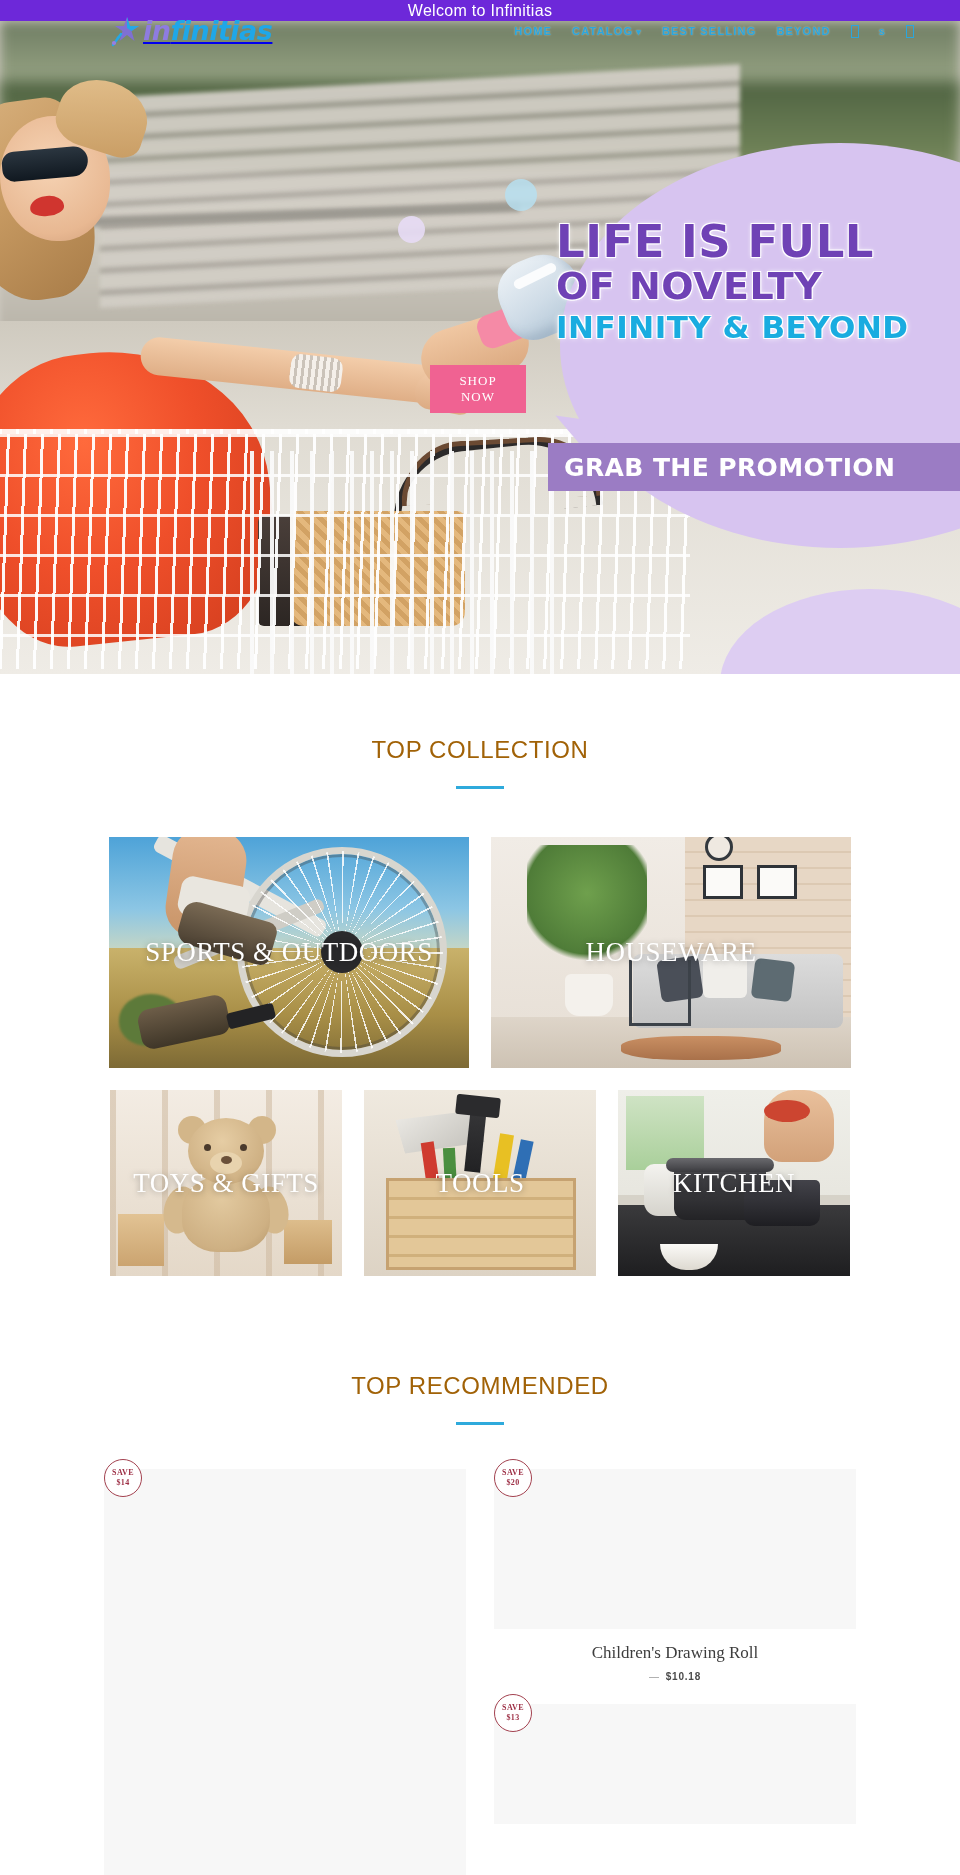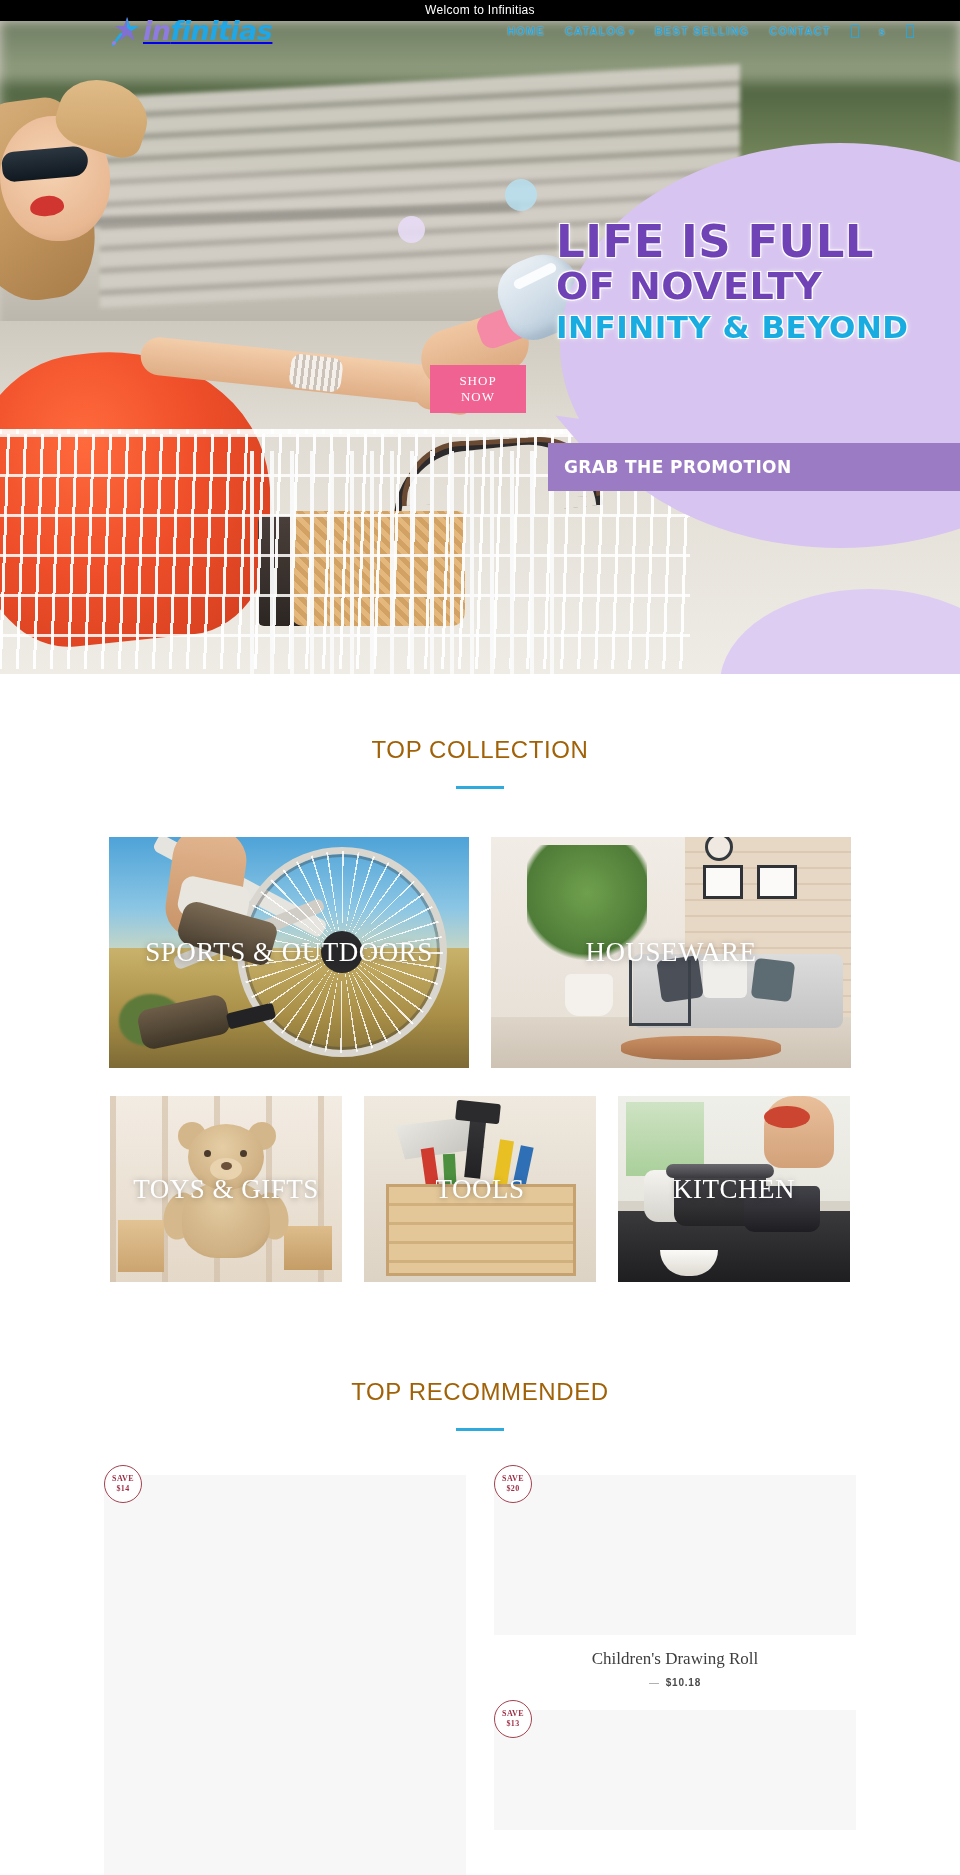--- a/index.html
+++ b/index.html
@@ -6,24 +6,24 @@
   html, body { width: 960px; }
   body {
     font-family: "Liberation Sans", sans-serif;
     background: #ffffff;
     width: 960px;
     overflow-x: hidden;
   }
 
   
   .announce {
-    background: #000000;
+    background: #6d28d9;
     color: #ffffff;
     text-align: center;
-    font-size: 12px;
+    font-size: 16px;
     letter-spacing: .3px;
     padding: 5px 0 6px;
     height: 21px;
     line-height: 11px;
   }
 
   
   .header {
     position: absolute;
     top: 4px; left: 0;
@@ -289,21 +289,21 @@
   .promo-bar {
     position: absolute; left: 548px; top: 422px;
     width: 412px; height: 48px;
     background: #9b7cc4;
     display: flex; align-items: center;
     padding-left: 16px;
     z-index: 6;
   }
   .promo-bar span {
     font-family: "DejaVu Sans", sans-serif;
-    font-weight: bold; font-size: 17px; color: #ffffff;
+    font-weight: bold; font-size: 25px; color: #ffffff;
     letter-spacing: .4px; white-space: nowrap;
   }
   .shop-btn {
     position: absolute; left: 430px; top: 344px;
     width: 96px; height: 48px;
     background: #f06292;
     border: none; cursor: pointer;
     color: #ffffff;
     font-family: "Liberation Serif", serif;
     font-size: 13px; line-height: 16px;
@@ -325,21 +325,21 @@
   .sec-rule {
     width: 48px; height: 3px;
     background: #2eaadc;
     margin: 22px auto 0;
   }
 
   .collection { padding-top: 62px; }
   .coll-grid { width: 752px; margin: 48px auto 0; }
   .row { display: flex; }
   .row-1 { justify-content: center; gap: 22px; }
-  .row-2 { justify-content: center; gap: 22px; margin-top: 28px; }
+  .row-2 { justify-content: center; gap: 22px; margin-top: 22px; }
   .tile {
     position: relative;
     overflow: hidden;
     cursor: pointer;
     display: flex; align-items: center; justify-content: center;
   }
   .tile-label {
     position: relative; z-index: 3;
     color: #ffffff;
     font-family: "Liberation Serif", serif;
@@ -564,21 +564,21 @@
         <circle cx="10" cy="24" r="1.4" fill="#25a8e6"></circle>
       </svg>
     </span>
     <span class="logo-text"><span class="logo-in">in</span><span class="logo-rest">finitias</span></span>
   </a>
 
   <nav class="nav">
     <a href="#">HOME</a>
     <a href="#"><span>CATALOG</span><span class="caret">▾</span></a>
     <a href="#">BEST SELLING</a>
-    <a href="#">CONTACT</a>
+    <a href="#">BEYOND</a>
     <a href="#" class="navicon"><span class="tofu"></span></a>
     <a href="#" class="navicon">s</a>
     <a href="#" class="navicon"><span class="tofu"></span></a>
   </nav>
 </div>
 
 <section class="hero">
   <div class="hero-photo">
     <div class="bg-sky"></div>
       <div class="bg-trees"></div>

